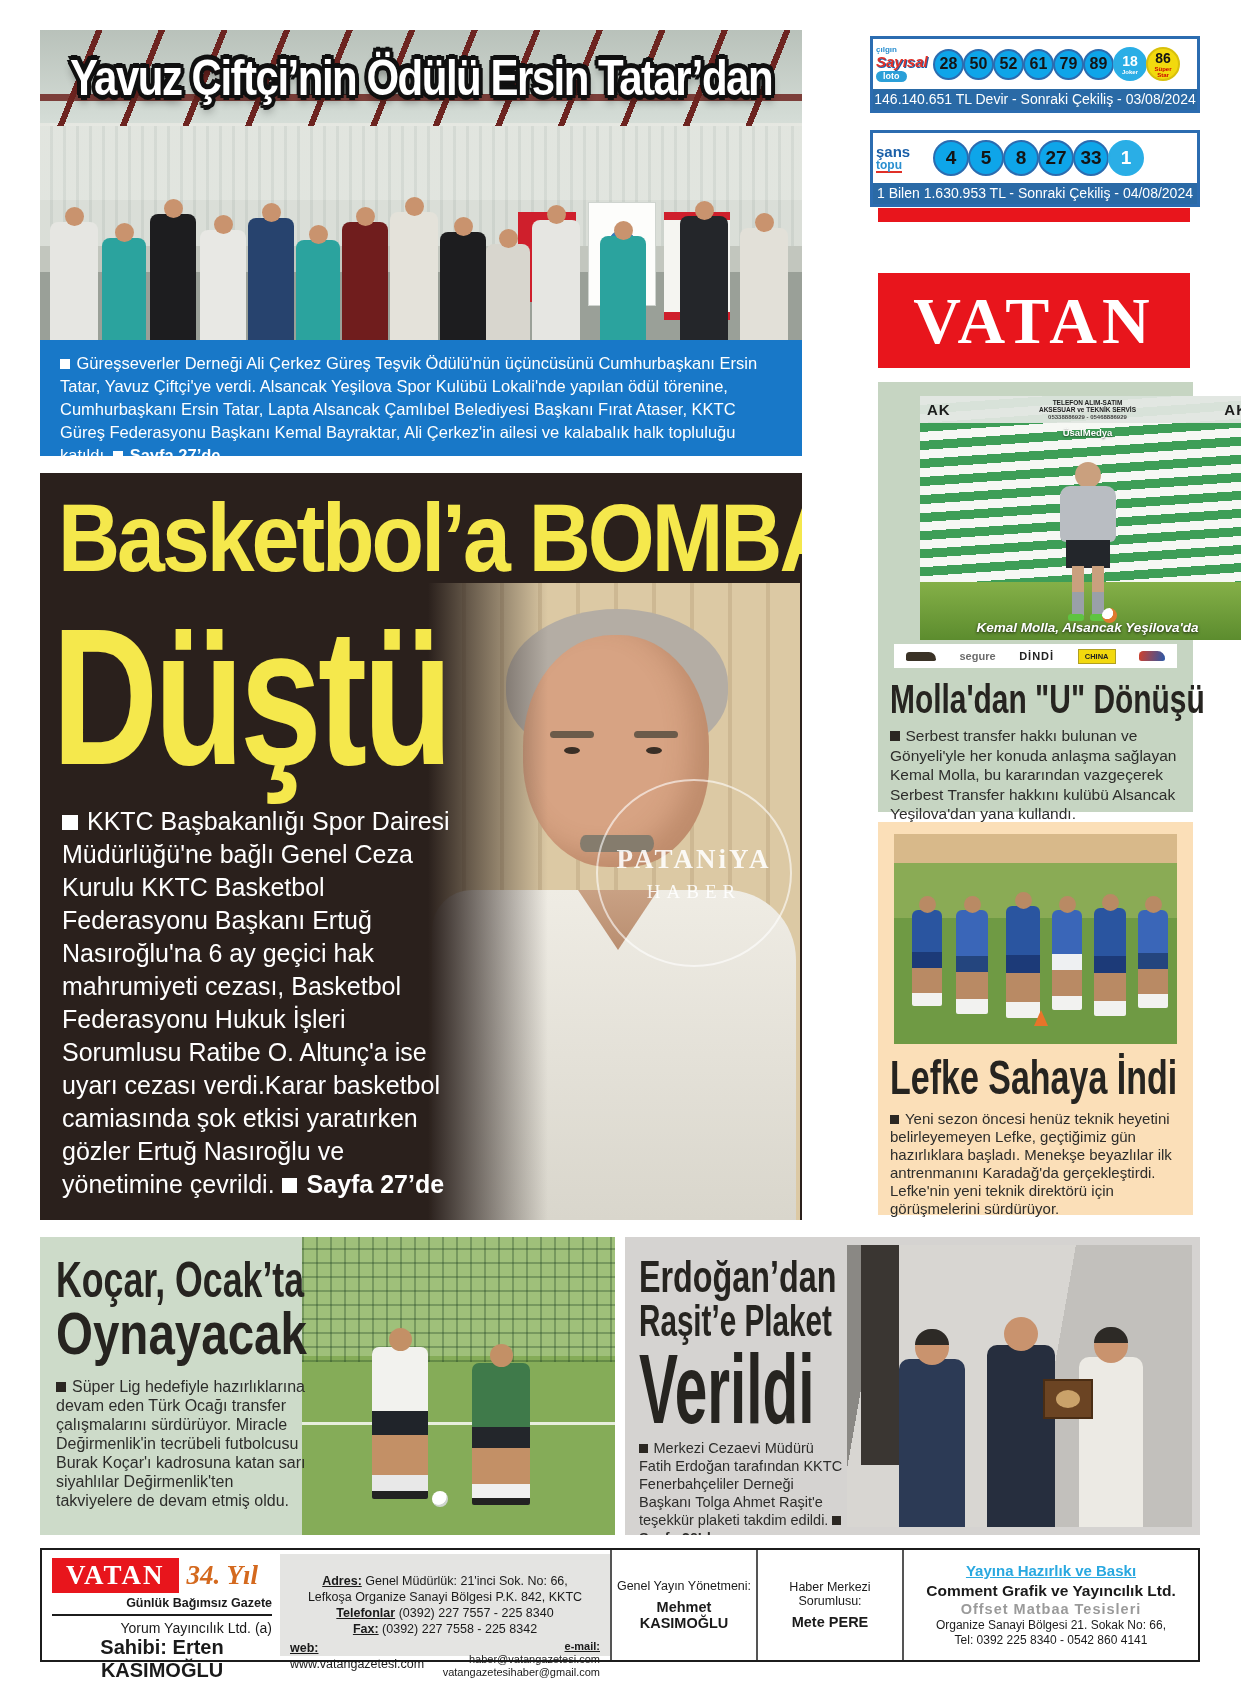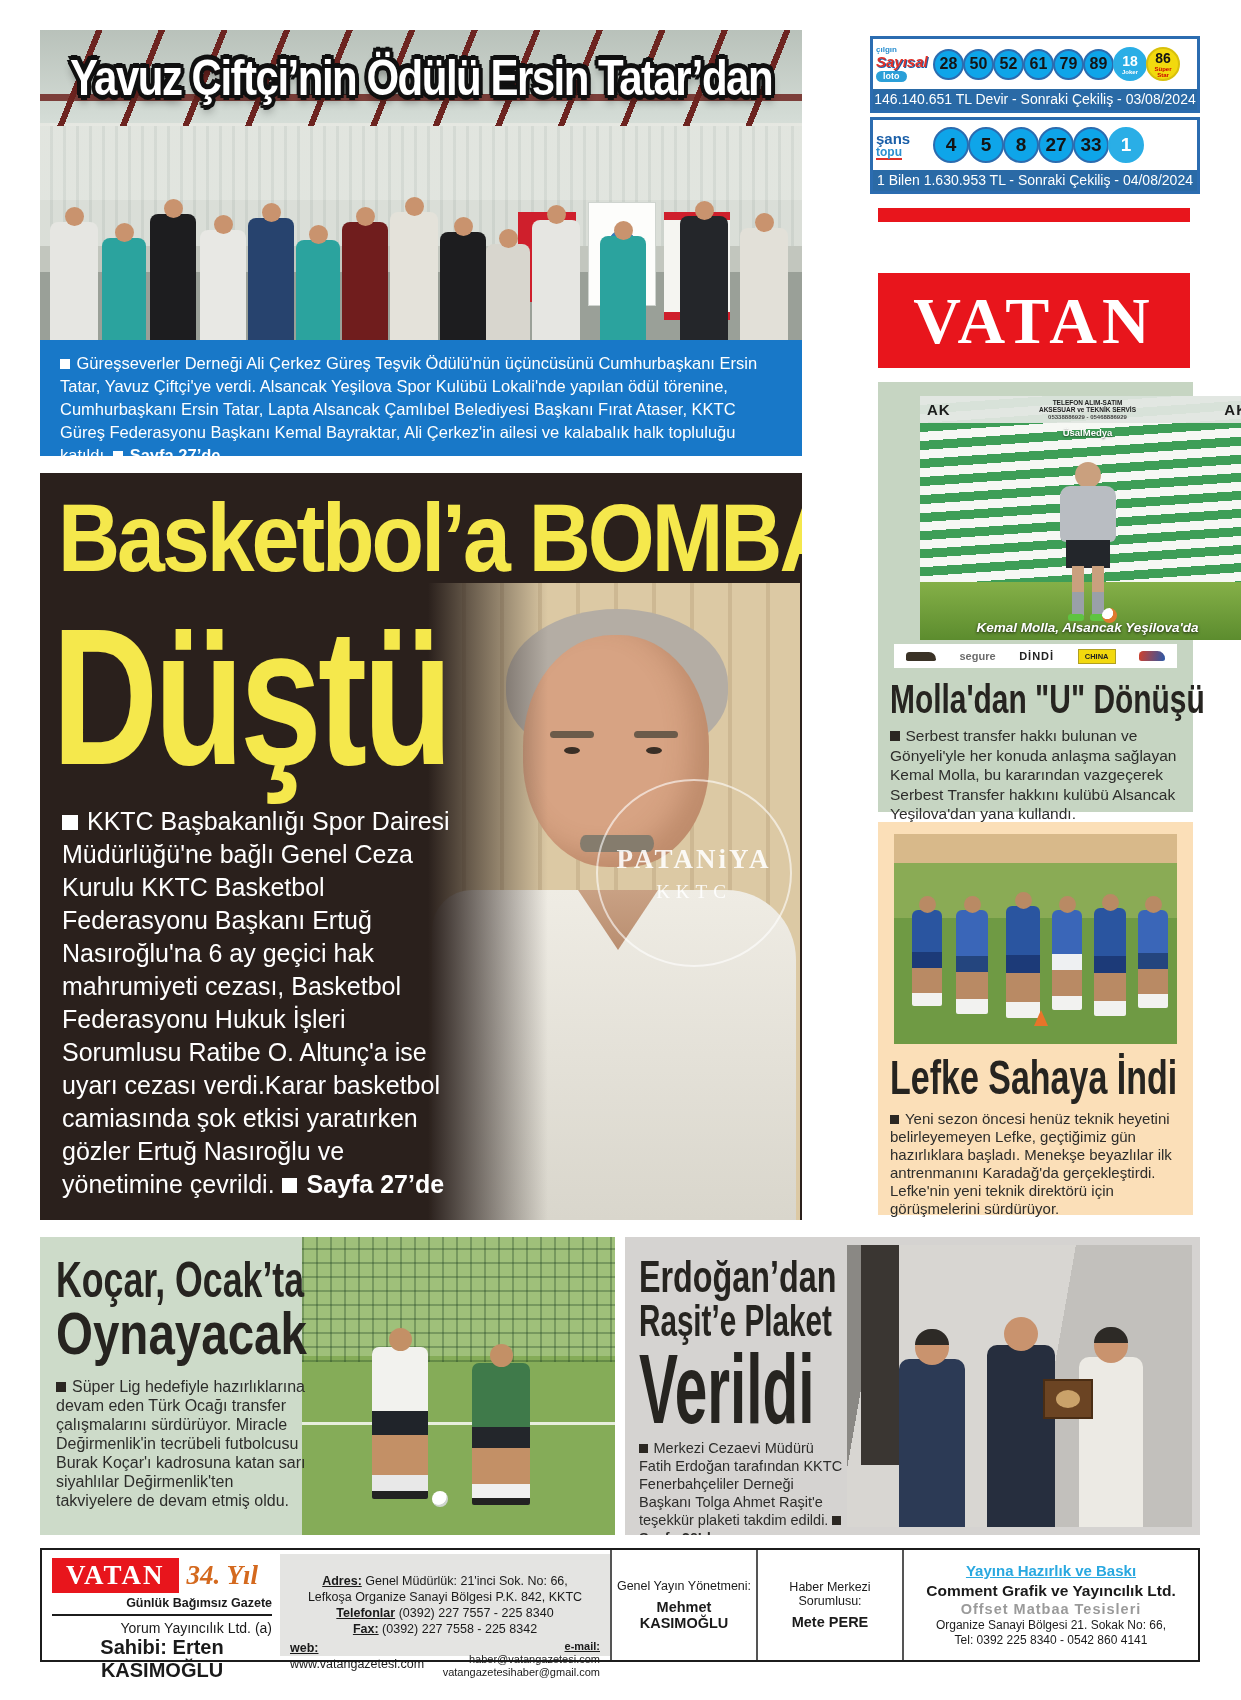--- a/index.html
+++ b/index.html
@@ -277,21 +277,21 @@
           </span>
         <span class="ball star">
             <i>86</i>
             <em>Süper Star</em>
           </span>
       </div>
     </div>
     <div class="lotto-bar">146.140.651 TL Devir - Sonraki Çekiliş - 03/08/2024</div>
   </div>
 
-  <div class="abs lotto" style="left:870px;top:117px;width:330px;">
+  <div class="abs lotto" style="left:870px;top:130px;width:330px;">
     <div class="lotto-top">
       <div class="lotto-logo">
         <span class="lg-main2">şans</span>
         <span class="lg-sub2">topu</span>
       </div>
       <div class="balls">
         <span class="ball big">4</span>
         <span class="ball big">5</span>
         <span class="ball big">8</span>
         <span class="ball big">27</span>
@@ -316,21 +316,21 @@
       <div class="p-brow" style="left:122px;"></div>
       <div class="p-brow" style="left:206px;"></div>
       <div class="p-eye" style="left:136px;"></div>
       <div class="p-eye" style="left:218px;"></div>
       <div class="p-must"></div>
       <div class="p-shirt"></div>
       <div class="p-collar"></div>
       <div class="p-fade"></div>
       <div class="watermark">
         <span class="wm1">PATANiYA</span>
-        <span class="wm2">KKTC</span>
+        <span class="wm2">HABER</span>
       </div>
     </div>
     <p class="main-body">
       <span class="sq"></span><span>KKTC Başbakanlığı Spor Dairesi Müdürlüğü'ne bağlı Genel Ceza Kurulu KKTC Basketbol Federasyonu Başkanı Ertuğ Nasıroğlu'na 6 ay geçici hak mahrumiyeti cezası, Basketbol Federasyonu Hukuk İşleri Sorumlusu Ratibe O. Altunç'a ise uyarı cezası verdi.Karar basketbol camiasında şok etkisi yaratırken gözler Ertuğ Nasıroğlu ve yönetimine çevrildi.</span>
       <span class="sq"></span><b>Sayfa 27’de</b>
     </p>
   </div>
 
   <div class="abs box molla-box">
     <div class="abs molla-photo">

